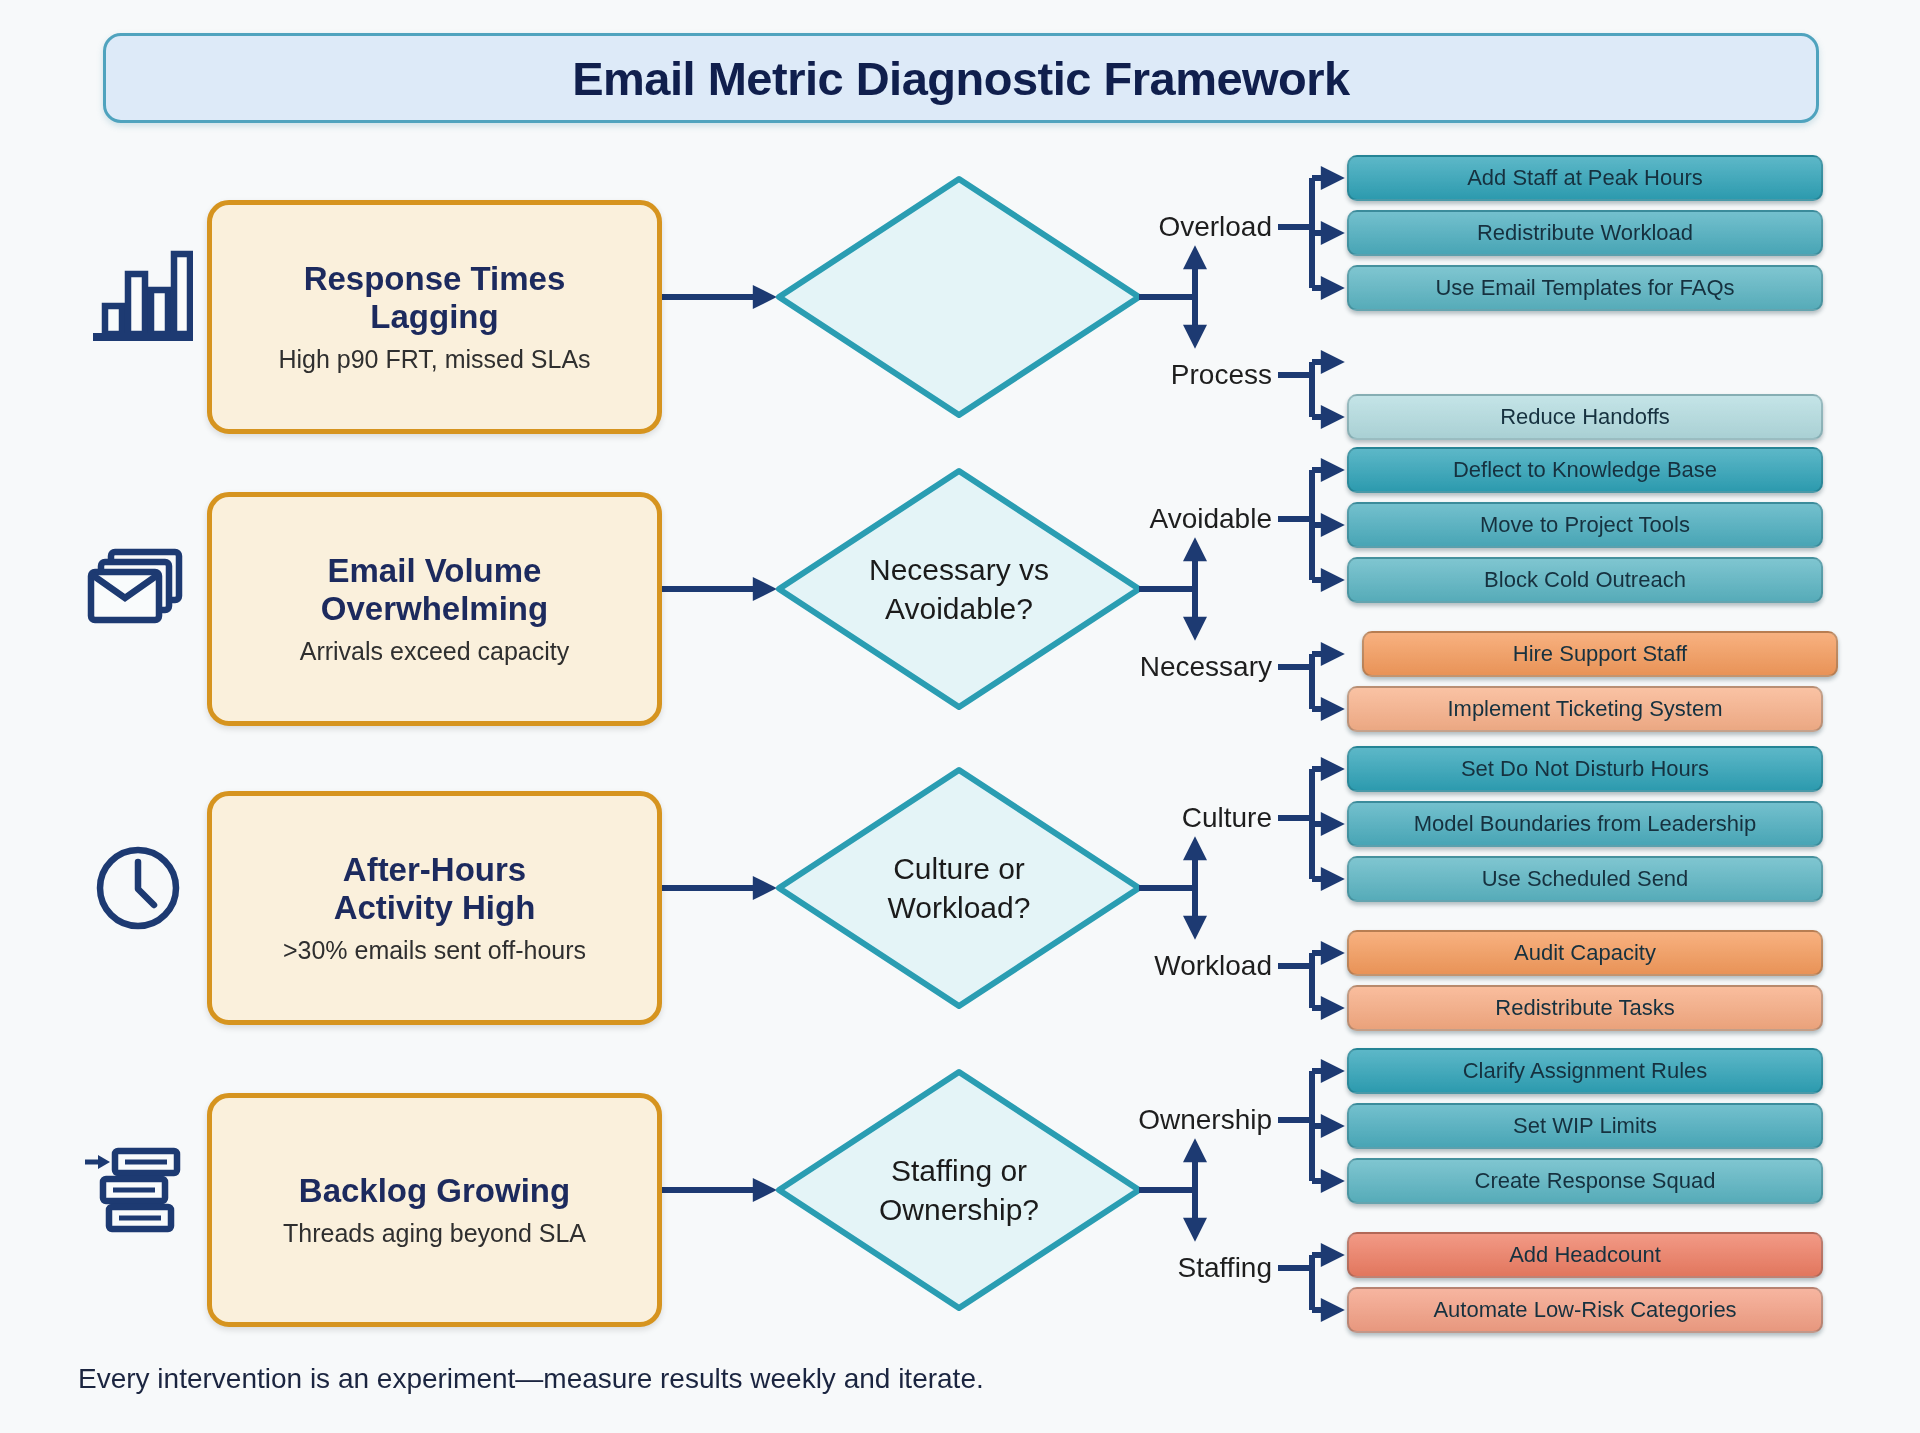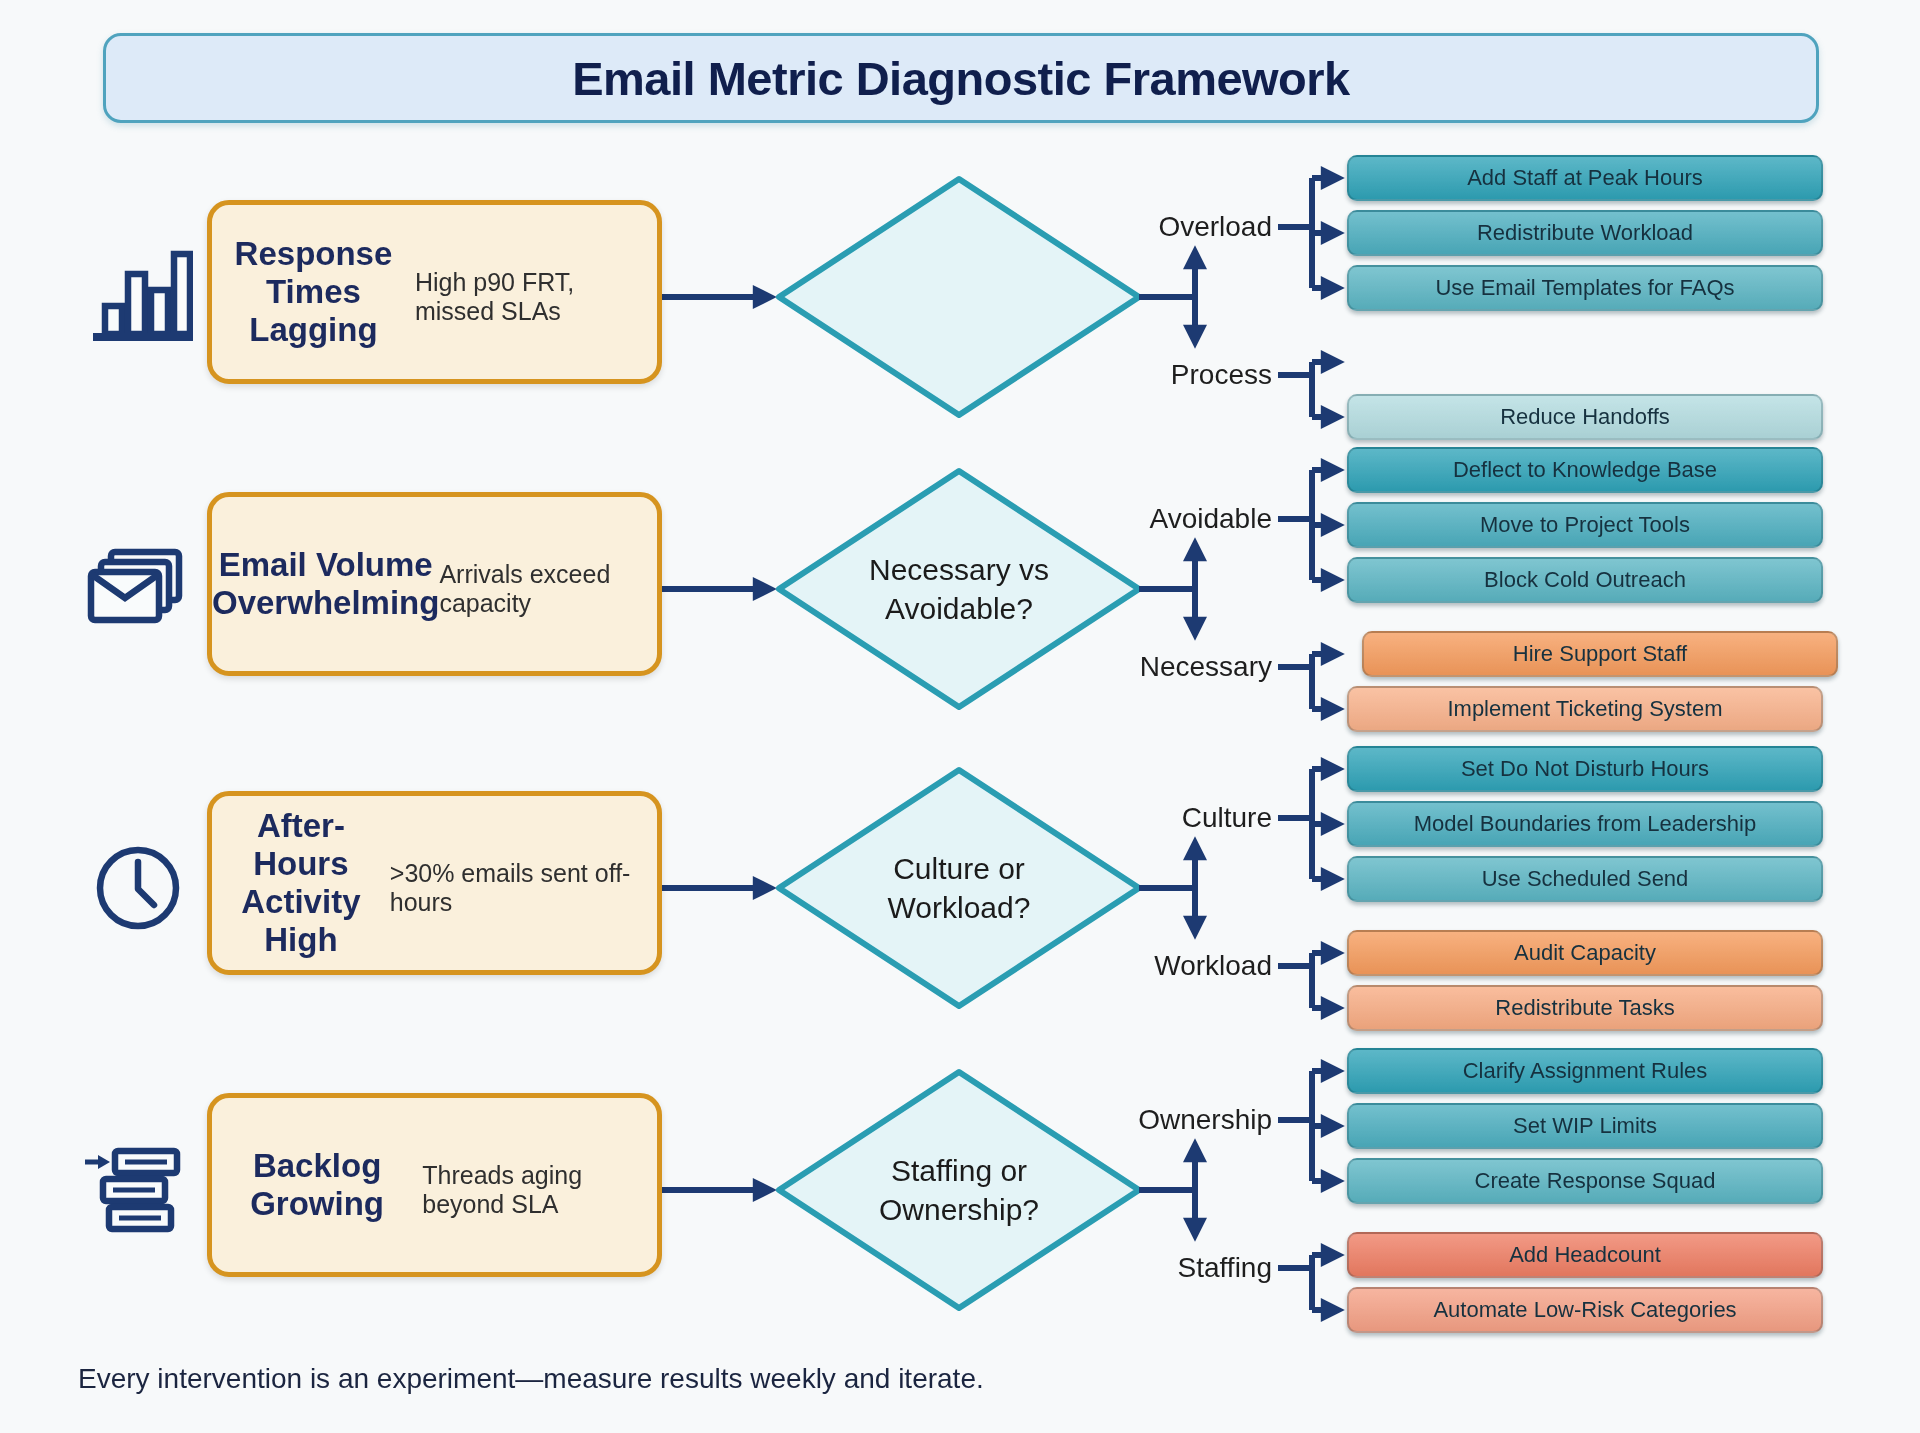--- a/index.html
+++ b/index.html
@@ -7,23 +7,23 @@
   .canvas{position:relative;width:1920px;height:1433px;}
   .wires{position:absolute;left:0;top:0;z-index:0;}
 
   .title-bar{position:absolute;left:103px;top:33px;width:1716px;height:90px;background:#ddeaf8;
     border:3px solid #4fa3be;border-radius:18px;box-sizing:border-box;z-index:1;
     display:flex;align-items:center;justify-content:center;box-shadow:0 3px 6px rgba(80,150,175,.25);}
   .title-bar h1{margin:0;font-size:47px;font-weight:700;color:#101f4d;letter-spacing:-0.5px;}
 
   .icon{position:absolute;width:110px;height:110px;z-index:1;}
 
-  .problem{position:absolute;left:207px;width:455px;height:184px;background:#faf0dc;
+  .problem{position:absolute;left:207px;width:455px;height:234px;background:#faf0dc;
     border:5px solid #d6941f;border-radius:22px;box-sizing:border-box;z-index:1;
-    display:flex;flex-direction:row;align-items:center;justify-content:center;
+    display:flex;flex-direction:column;align-items:center;justify-content:center;
     box-shadow:0 3px 6px rgba(0,0,0,.12);}
   .p-title{white-space:pre-line;text-align:center;font-size:33px;line-height:1.15;font-weight:700;color:#1c2a5e;}
   .p-sub{margin-top:9px;font-size:25px;color:#2f2f2f;}
 
   .question{position:absolute;left:789px;width:340px;height:120px;z-index:1;
     display:flex;align-items:center;justify-content:center;text-align:center;
     white-space:pre-line;font-size:30px;line-height:1.3;color:#1b1b1b;}
 
   .blabel{position:absolute;left:1040px;width:232px;height:42px;line-height:42px;z-index:1;
     text-align:right;font-size:28px;color:#1e1e1e;}

